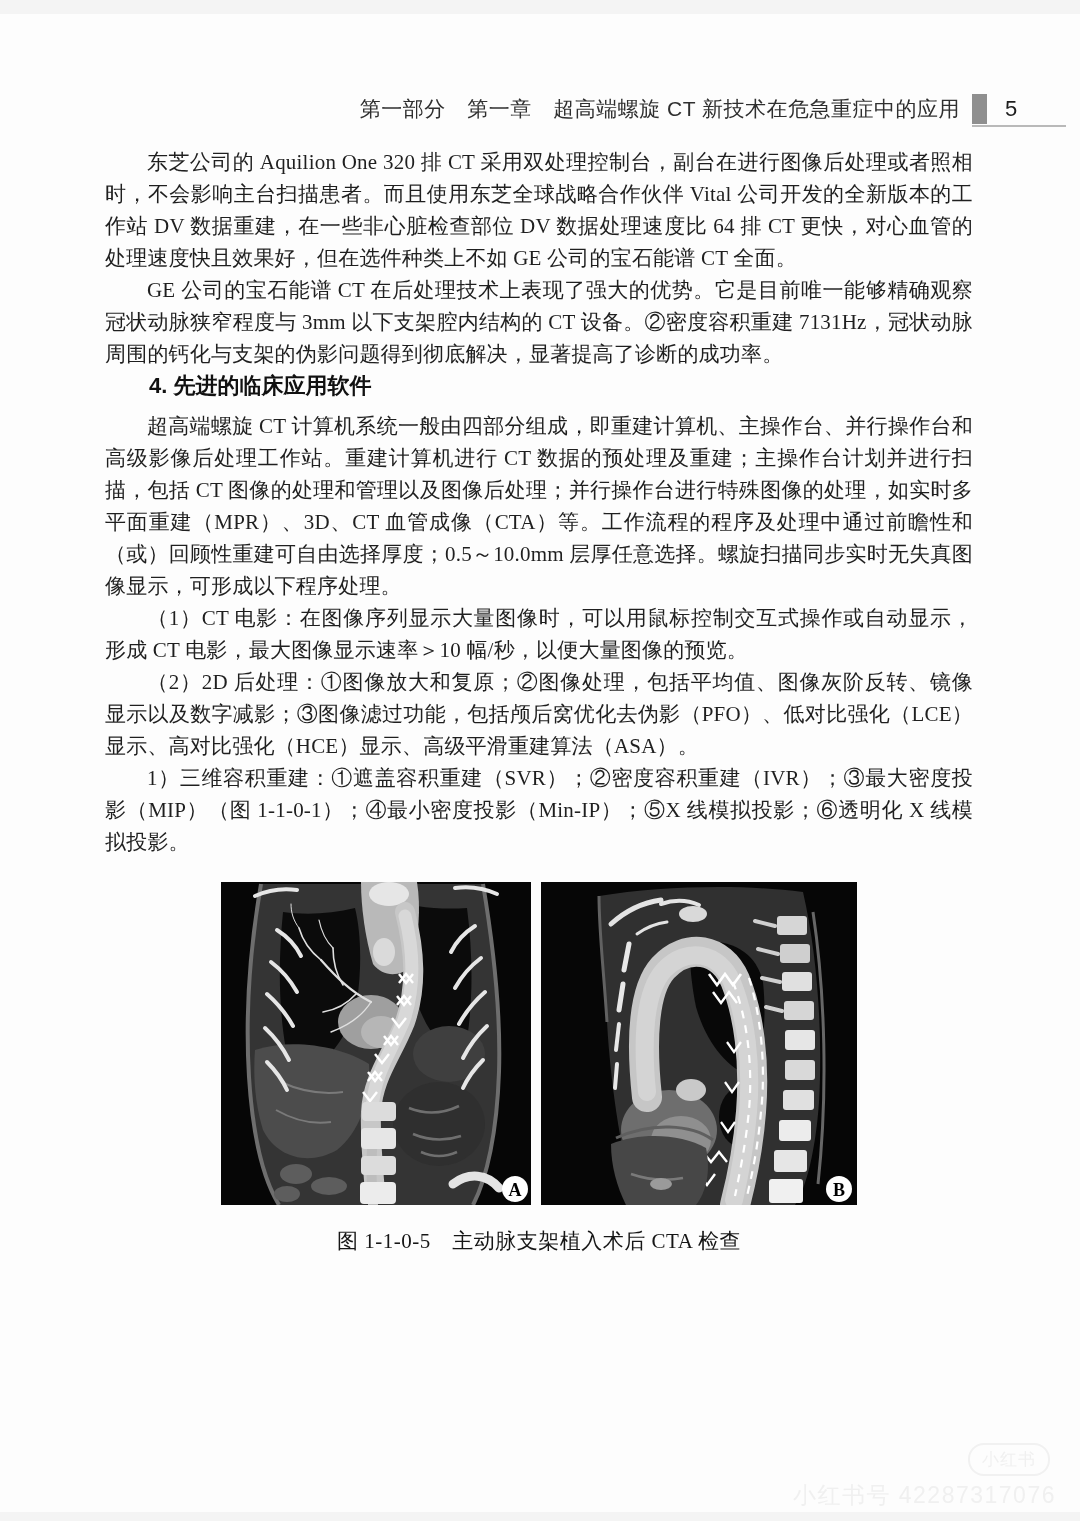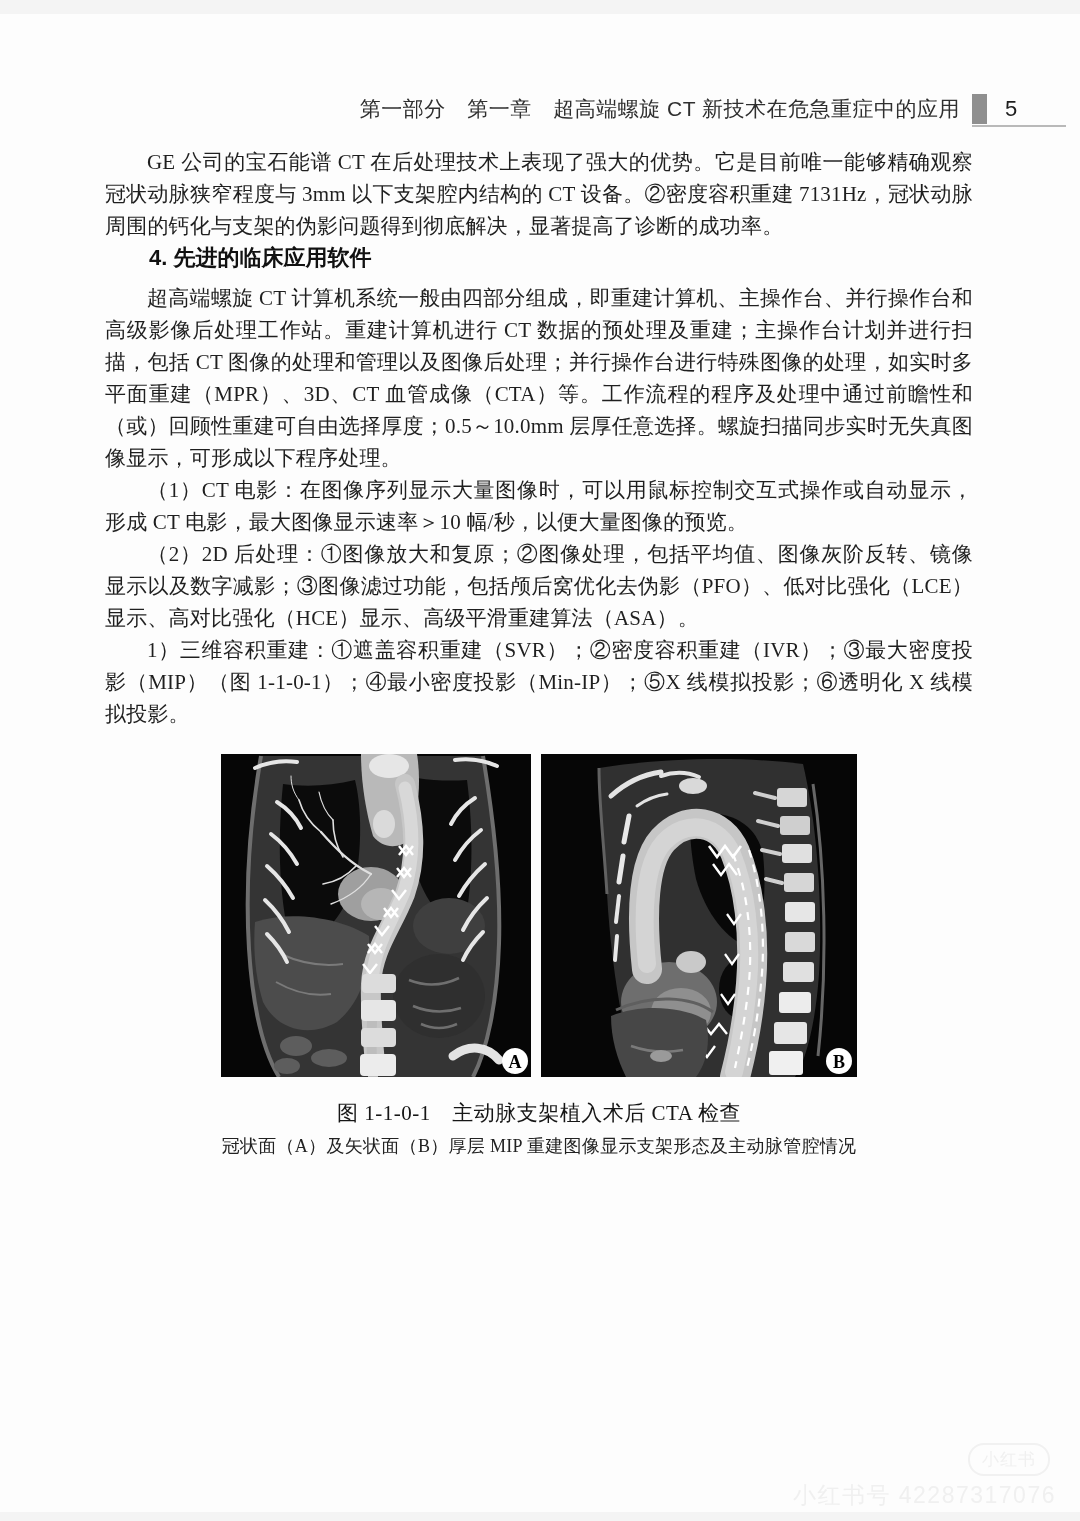--- a/index.html
+++ b/index.html
@@ -73,20 +73,21 @@
     <div class="header-inner">
       <span class="header-title">第一部分　第一章　超高端螺旋 CT 新技术在危急重症中的应用</span>
       <span class="header-bar"></span>
       <span class="header-pagenum">5</span>
     </div>
     <div class="header-rule"></div>
   </div>
 
   <div class="content">
     <div>
+        <p class="para indent">东芝公司的 Aquilion One 320 排 CT 采用双处理控制台，副台在进行图像后处理或者照相时，不会影响主台扫描患者。而且使用东芝全球战略合作伙伴 Vital 公司开发的全新版本的工作站 DV 数据重建，在一些非心脏检查部位 DV 数据处理速度比 64 排 CT 更快，对心血管的处理速度快且效果好，但在选件种类上不如 GE 公司的宝石能谱 CT 全面。</p>
         <p class="para indent">GE 公司的宝石能谱 CT 在后处理技术上表现了强大的优势。它是目前唯一能够精确观察冠状动脉狭窄程度与 3mm 以下支架腔内结构的 CT 设备。②密度容积重建 7131Hz，冠状动脉周围的钙化与支架的伪影问题得到彻底解决，显著提高了诊断的成功率。</p>
         <h3 class="heading">4. 先进的临床应用软件</h3>
         <p class="para indent">超高端螺旋 CT 计算机系统一般由四部分组成，即重建计算机、主操作台、并行操作台和高级影像后处理工作站。重建计算机进行 CT 数据的预处理及重建；主操作台计划并进行扫描，包括 CT 图像的处理和管理以及图像后处理；并行操作台进行特殊图像的处理，如实时多平面重建（MPR）、3D、CT 血管成像（CTA）等。工作流程的程序及处理中通过前瞻性和（或）回顾性重建可自由选择厚度；0.5～10.0mm 层厚任意选择。螺旋扫描同步实时无失真图像显示，可形成以下程序处理。</p>
         <p class="para indent">（1）CT 电影：在图像序列显示大量图像时，可以用鼠标控制交互式操作或自动显示，形成 CT 电影，最大图像显示速率＞10 幅/秒，以便大量图像的预览。</p>
         <p class="para indent">（2）2D 后处理：①图像放大和复原；②图像处理，包括平均值、图像灰阶反转、镜像显示以及数字减影；③图像滤过功能，包括颅后窝优化去伪影（PFO）、低对比强化（LCE）显示、高对比强化（HCE）显示、高级平滑重建算法（ASA）。</p>
         <p class="para indent">1）三维容积重建：①遮盖容积重建（SVR）；②密度容积重建（IVR）；③最大密度投影（MIP）（图 1-1-0-1）；④最小密度投影（Min-IP）；⑤X 线模拟投影；⑥透明化 X 线模拟投影。</p>
       </div>
 
     <div class="figure">
       <div class="fig-images">
@@ -236,22 +237,21 @@
             <ellipse cx="120" cy="302" rx="11" ry="6" fill="#9a9a9a"></ellipse>
           </g>
           <path d="M75,256 C110,240 150,242 172,258" stroke="#5f5f5f" stroke-width="3" fill="none"></path>
           <g>
             <circle cx="298" cy="307" r="13" fill="#ffffff"></circle>
             <text x="298" y="314" text-anchor="middle" font-family="Liberation Serif, DejaVu Serif, serif" font-size="18" font-weight="bold" fill="#000000">B</text>
           </g>
         </svg>
 
       </div>
-      <div class="fig-caption">图 1-1-0-1　主动脉支架植入术后 CTA 检查</div>
-      <div class="fig-subcaption">冠状面（A）及矢状面（B）厚层 MIP 重建图像显示支架形态及主动脉管腔情况</div>
+      <div class="fig-caption">图 1-1-0-5　主动脉支架植入术后 CTA 检查</div>
     </div>
   </div>
 
   <div class="wm-badge">小红书</div>
   <div class="wm-text">小红书号 42287317076</div>
 
   <div class="scan-edge bottom"></div>
 </div>
 
 </body></html>

